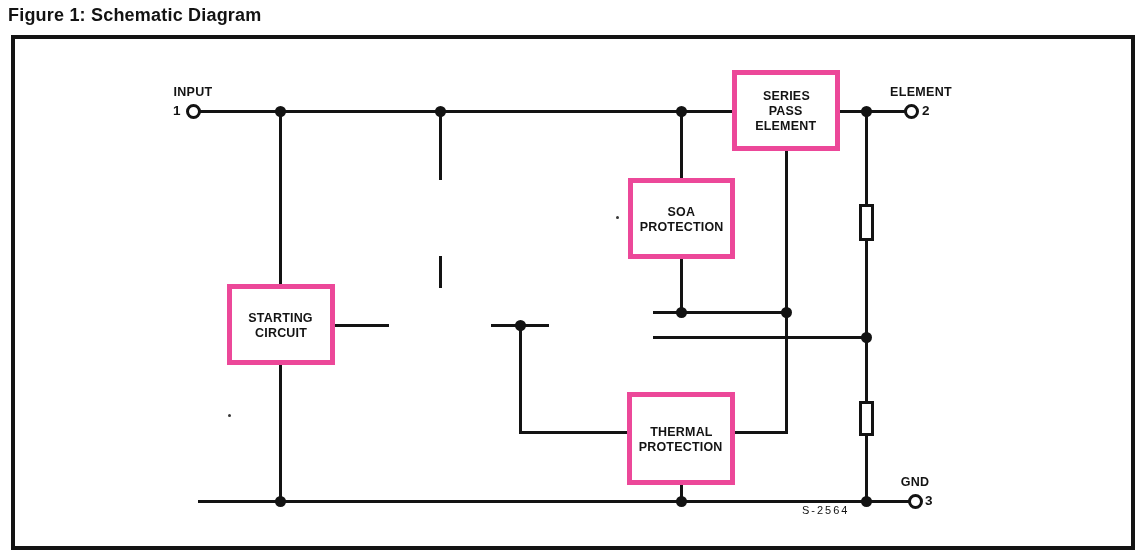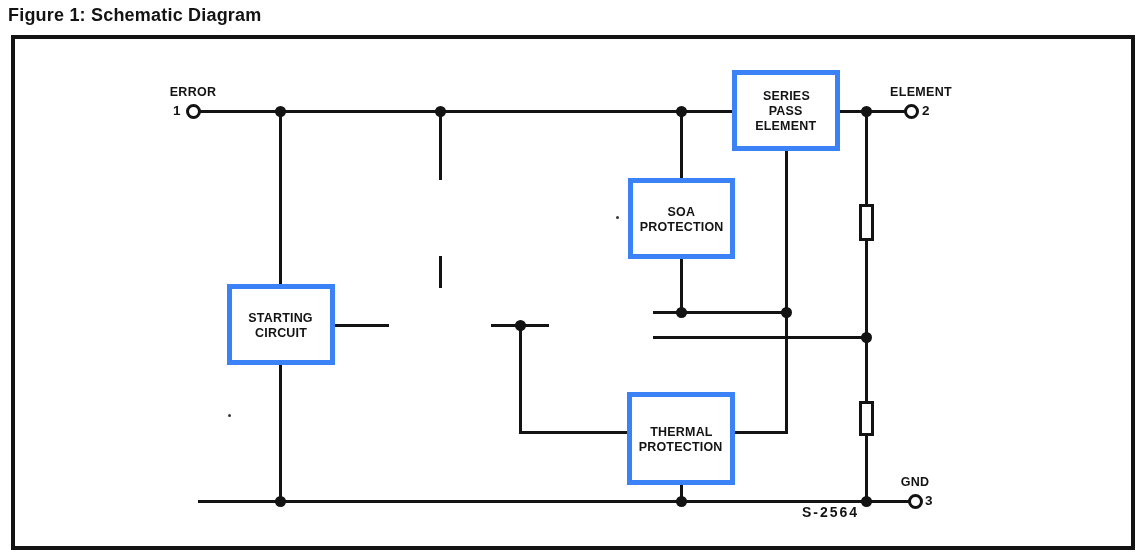--- a/index.html
+++ b/index.html
@@ -33,21 +33,21 @@
 
   
   .dot {
     position: absolute; width: 11px; height: 11px;
     background: #131313; border-radius: 50%;
   }
 
   
   .block {
     position: absolute;
-    border: 5px solid #3b82f6;
+    border: 5px solid #ec4899;
     background: #ffffff;
     display: flex; flex-direction: column;
     align-items: center; justify-content: center;
     text-align: center;
   }
   .block span {
     font-size: 13px; font-weight: 700; line-height: 15px;
     letter-spacing: 0.2px; color: #131313;
     transform: scaleX(0.96);
     white-space: nowrap;
@@ -68,21 +68,21 @@
   .t-label {
     position: absolute; font-size: 12.5px; font-weight: 700;
     letter-spacing: 0.3px; text-align: center; color: #131313;
   }
   .t-pin {
     position: absolute; font-size: 13.5px; font-weight: 700; color: #131313;
   }
 
   .code-label {
     position: absolute; left: 802px; top: 504px;
-    font-size: 14px; font-weight: 700; letter-spacing: 2px; color: #131313;
+    font-size: 11px; font-weight: 400; letter-spacing: 2px; color: #131313;
   }
 
   .speck {
     position: absolute; width: 3px; height: 3px;
     background: #131313; border-radius: 50%; opacity: .85;
   }
 </style>
 </head>
 <body>
 
@@ -153,21 +153,21 @@
     <span>SERIES</span>
     <span>PASS</span>
     <span>ELEMENT</span>
   </div>
 
   <div class="block" style="left:627px; top:392px; width:108px; height:93px;">
     <span>THERMAL</span>
     <span>PROTECTION</span>
   </div>
 
-  <div class="t-label" style="left:163px; top:85px; width:60px;">ERROR</div>
+  <div class="t-label" style="left:163px; top:85px; width:60px;">INPUT</div>
   <div class="t-pin" style="left:173px; top:103px;">1</div>
   <div class="terminal" style="left:186px; top:104px;"></div>
 
   <div class="t-label" style="left:886px; top:85px; width:70px;">ELEMENT</div>
   <div class="terminal" style="left:904px; top:104px;"></div>
   <div class="t-pin" style="left:922px; top:103px;">2</div>
 
   <div class="t-label" style="left:885px; top:475px; width:60px;">GND</div>
   <div class="terminal" style="left:908px; top:494px;"></div>
   <div class="t-pin" style="left:925px; top:493px;">3</div>

